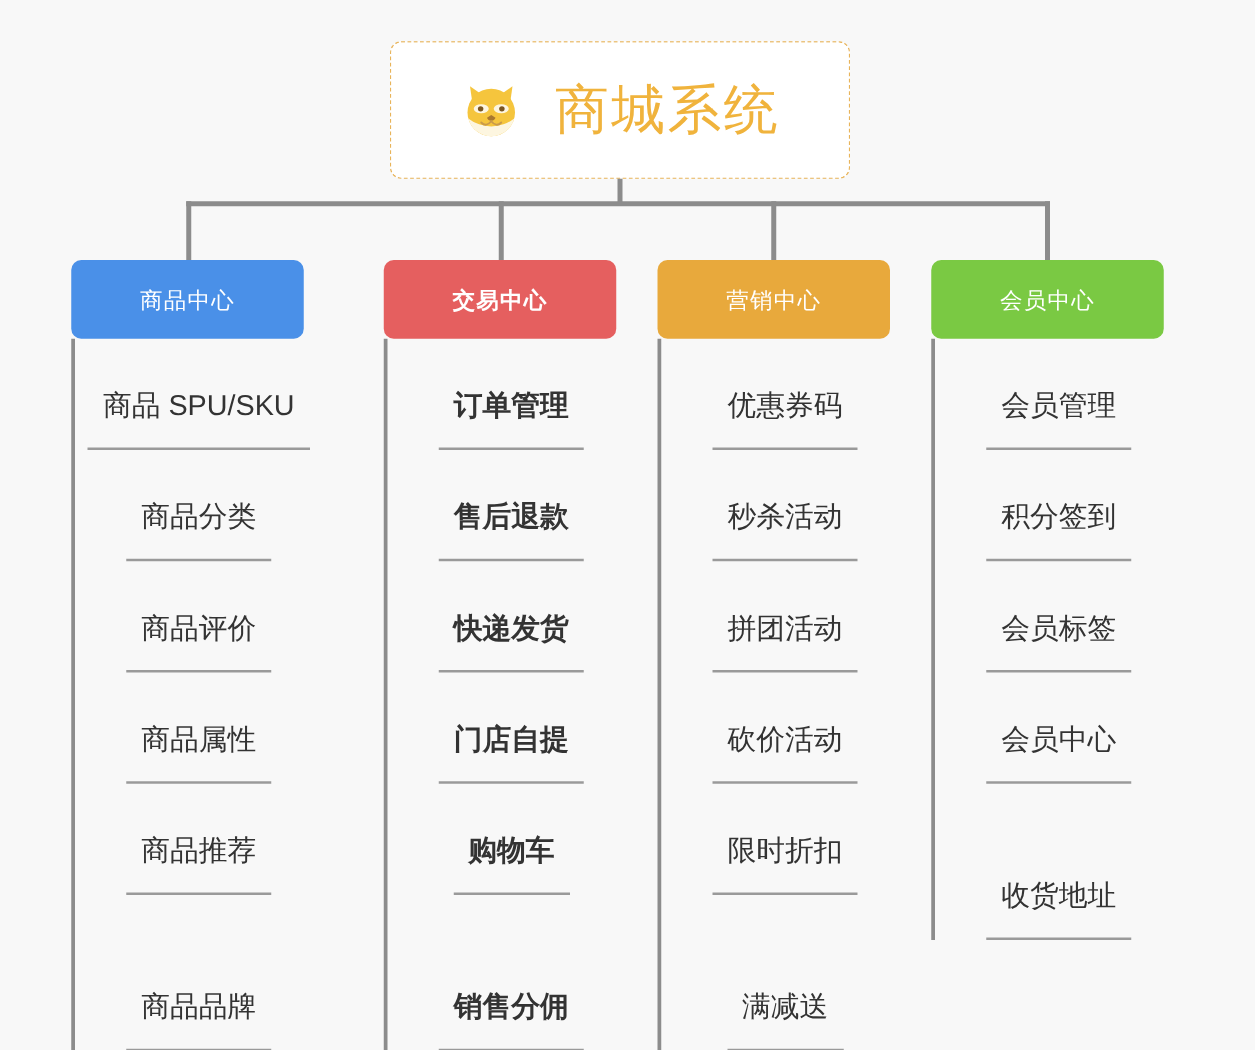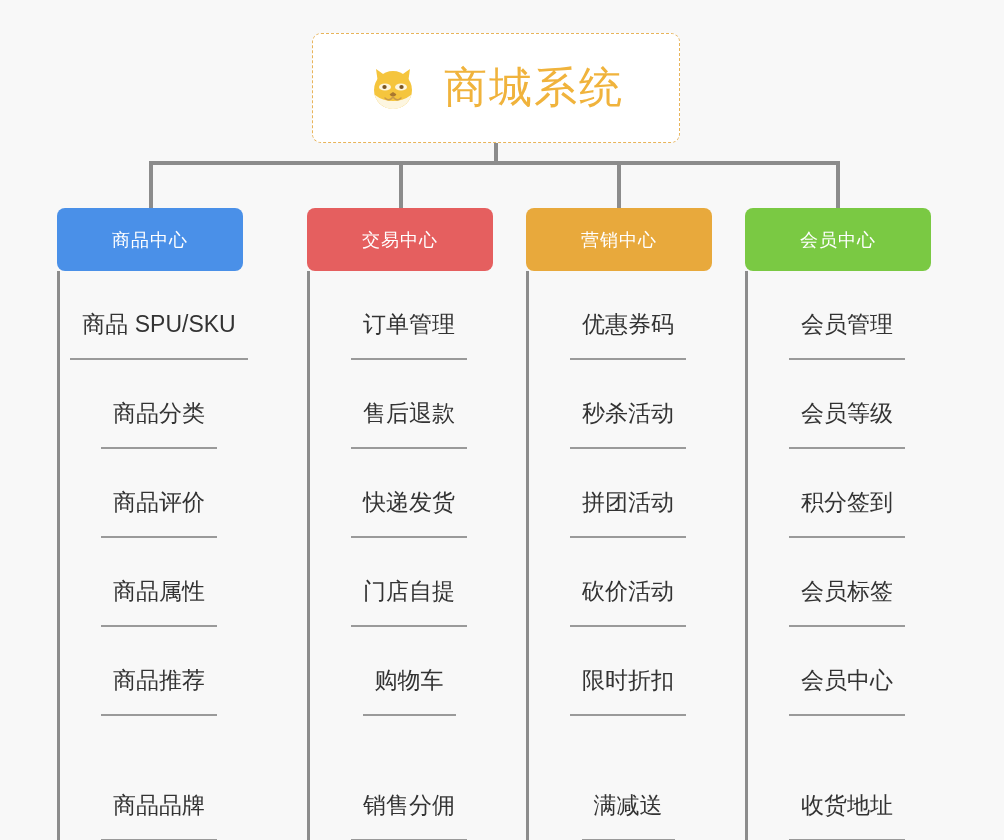--- a/index.html
+++ b/index.html
@@ -169,21 +169,21 @@
         </div>
       <div class="leaf">
           <span class="leaf-label">商品推荐</span>
         </div>
       <div class="leaf">
           <span class="leaf-label">商品品牌</span>
         </div>
     </div>
   </div>
 
-  <div class="column" style="left:307px;">
+  <div class="column" style="left:307px;font-weight:bold;">
     <div class="col-header" style="background:#e55f5f;">
       <span>交易中心</span>
     </div>
     <div class="leaf-list">
       <div class="leaf">
           <span class="leaf-label">订单管理</span>
         </div>
       <div class="leaf">
           <span class="leaf-label">售后退款</span>
         </div>
@@ -230,23 +230,20 @@
 
   <div class="column" style="left:745px;">
     <div class="col-header" style="background:#7ac943;">
       <span>会员中心</span>
     </div>
     <div class="leaf-list">
       <div class="leaf">
           <span class="leaf-label">会员管理</span>
         </div>
       <div class="leaf">
-          <span class="leaf-label">会员等级</span>
-        </div>
-      <div class="leaf">
           <span class="leaf-label">积分签到</span>
         </div>
       <div class="leaf">
           <span class="leaf-label">会员标签</span>
         </div>
       <div class="leaf">
           <span class="leaf-label">会员中心</span>
         </div>
       <div class="leaf">
           <span class="leaf-label">收货地址</span>

